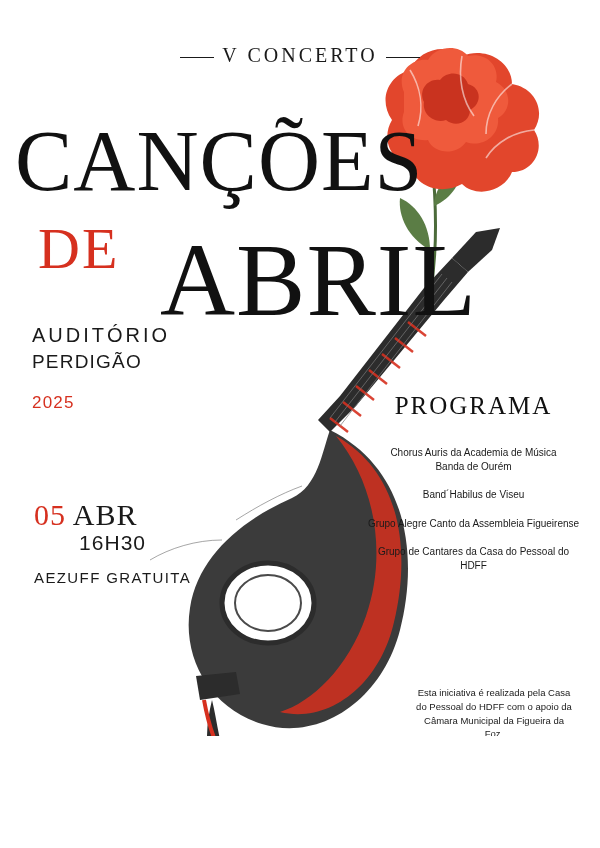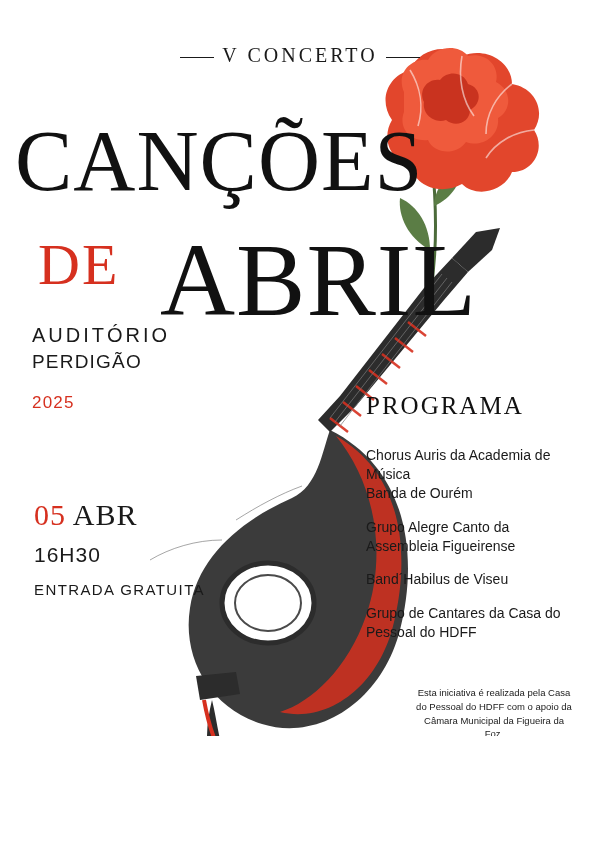--- a/index.html
+++ b/index.html
@@ -46,21 +46,21 @@
     left: 15px;
     font-family: "Liberation Serif", serif;
     font-size: 86px;
     line-height: 1;
     letter-spacing: 1px;
     color: #111111;
     white-space: nowrap;
   }
   .title-de {
     position: absolute;
-    top: 236px;
+    top: 220px;
     left: 38px;
     font-family: "Liberation Serif", serif;
     font-size: 58px;
     line-height: 1;
     letter-spacing: 2px;
     color: #d6301f;
   }
   .title-abril {
     position: absolute;
     top: 228px;
@@ -111,52 +111,53 @@
     line-height: 1.1;
   }
   .date-block .d-day .red {
     color: #d6301f;
     text-align: right;
   }
   .date-block .d-time {
     font-family: "Liberation Sans", sans-serif;
     font-size: 21px;
     letter-spacing: 1px;
-    margin-top: 12px;
+    text-align: center;
   }
   .date-block .d-free {
     font-family: "Liberation Sans", sans-serif;
     font-size: 15px;
     letter-spacing: 1.4px;
     margin-top: 14px;
   }
 
   
   .program {
     position: absolute;
     top: 392px;
     left: 366px;
     width: 215px;
+    text-align: center;
   }
   .program h2 {
     margin: 0;
     font-family: "Liberation Serif", serif;
     font-weight: normal;
     font-size: 25px;
     letter-spacing: 2px;
     color: #111111;
   }
   .program ul {
     list-style: none;
     margin: 26px 0 0 0;
     padding: 0;
   }
   .program li {
     font-family: "Liberation Sans", sans-serif;
-    font-size: 14px;
+    font-size: 10px;
     line-height: 1.35;
     color: #1a1a1a;
     margin-bottom: 15px;
   }
 
   
   .sponsor-note {
     position: absolute;
     top: 686px;
     left: 414px;
@@ -343,30 +344,30 @@
     <div class="v-line3">PERDIGÃO</div>
     <div class="v-year">2025</div>
   </div>
 
   <div class="date-block">
     <div class="d-day">
       <span class="red">05</span>
       <span>ABR</span>
     </div>
     <div class="d-time">16H30</div>
-    <div class="d-free">ENTRADA GRATUITA</div>
+    <div class="d-free">AEZUFF GRATUITA</div>
   </div>
 
   <div class="program">
     <h2>PROGRAMA</h2>
     <ul>
       <li style="white-space: pre-line;">Chorus Auris da Academia de Música
 Banda de Ourém</li>
+      <li style="white-space: pre-line;">Band´Habilus de Viseu</li>
       <li style="white-space: pre-line;">Grupo Alegre Canto da Assembleia Figueirense</li>
-      <li style="white-space: pre-line;">Band´Habilus de Viseu</li>
       <li style="white-space: pre-line;">Grupo de Cantares da Casa do Pessoal do HDFF</li>
     </ul>
   </div>
 
   <div class="sponsor-note">Esta iniciativa é realizada pela Casa do Pessoal do HDFF com o apoio da Câmara Municipal da Figueira da Foz.</div>
 
   <div class="logos">
     <div class="logo-casa">
       <div class="mark"></div>
       <div class="caption">CASA DO PESSOAL</div>

